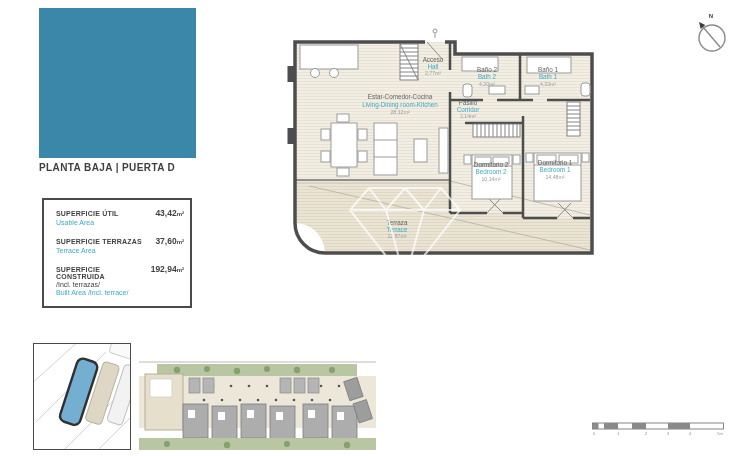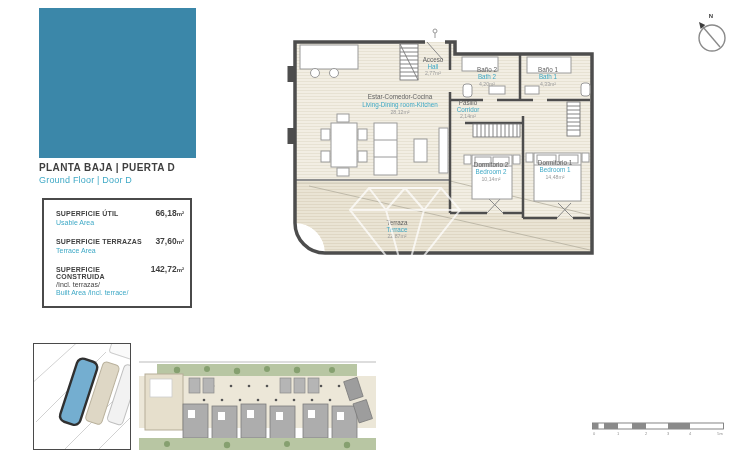--- a/index.html
+++ b/index.html
@@ -30,42 +30,41 @@
 </style>
 </head>
 <body>
 
 <div class="canvas">
 
   <div class="brand-block"></div>
 
   <div class="title-wrap">
     <div class="title-es">PLANTA BAJA | PUERTA D</div>
-    <div class="title-en">Ground Floor | Door D</div>
   </div>
 
   <div class="areas-box">
     <div class="arow">
       <div class="arow-top">
         <span class="alabel">SUPERFICIE ÚTIL</span>
-        <span class="avalue"><span>66,18</span><span class="unit">m²</span></span>
+        <span class="avalue"><span>43,42</span><span class="unit">m²</span></span>
       </div>
       <div class="asub">Usable Area</div>
     </div>
     <div class="arow">
       <div class="arow-top">
         <span class="alabel">SUPERFICIE TERRAZAS</span>
         <span class="avalue"><span>37,60</span><span class="unit">m²</span></span>
       </div>
       <div class="asub">Terrace Area</div>
     </div>
     <div class="arow">
       <div class="arow-top">
         <span class="alabel">SUPERFICIE CONSTRUIDA</span>
-        <span class="avalue"><span>142,72</span><span class="unit">m²</span></span>
+        <span class="avalue"><span>192,94</span><span class="unit">m²</span></span>
       </div>
       <div class="aextra">/Incl. terrazas/</div>
       <div class="asub">Built Area /Incl. terrace/</div>
     </div>
   </div>
 
   <svg class="floorplan" width="310" height="292" viewBox="0 0 310 292">
     <defs>
       <pattern id="floorp" width="4" height="3" patternUnits="userSpaceOnUse">
         <rect width="4" height="3" fill="#f2eee3"></rect>

